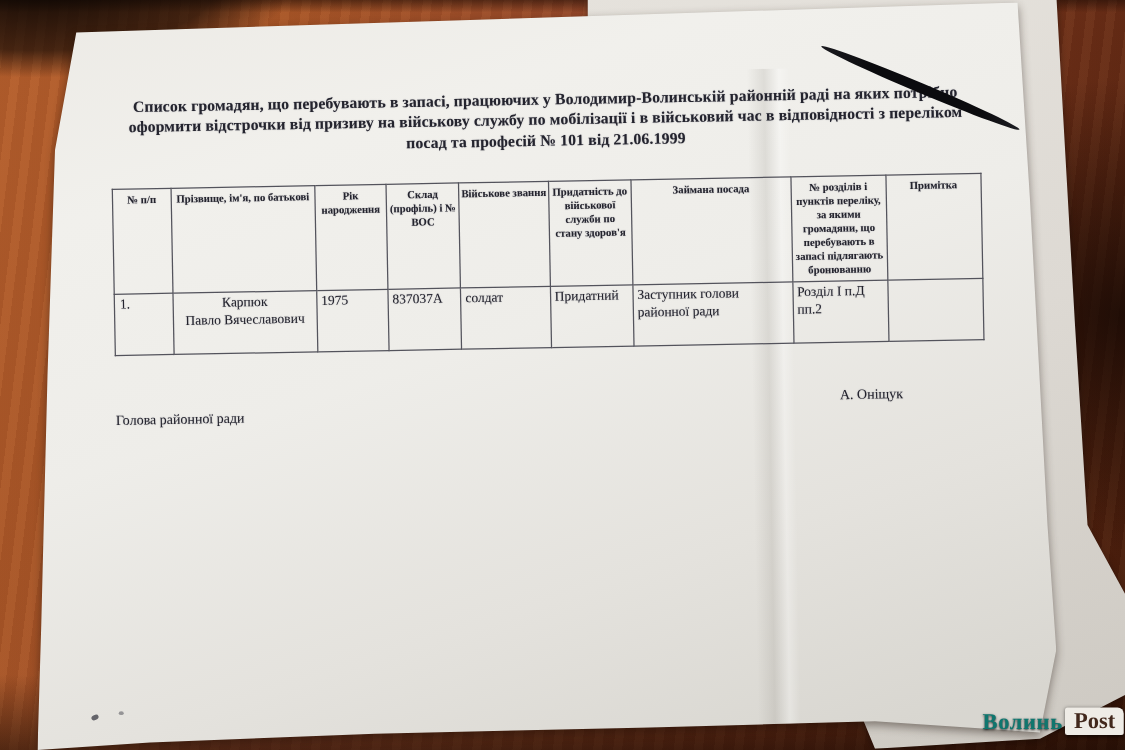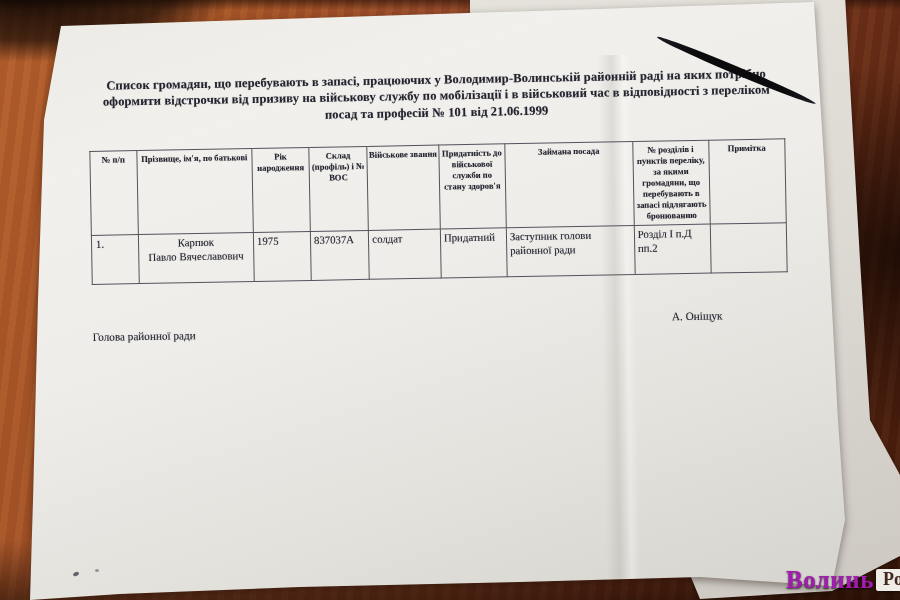--- a/index.html
+++ b/index.html
@@ -61,21 +61,21 @@
   .doc-footer { margin-top:36px; display:flex; justify-content:space-between; font-size:11.2px; }
   .footer-left { margin-top:10px; }
   .footer-right { margin-right:66px; }
   .speck { position:absolute; background:#45454e; border-radius:50%; }
   .speck-1 { left:73px; top:572px; width:6px; height:4px; opacity:0.8; transform:rotate(-25deg); }
   .speck-2 { left:95px; top:569px; width:4px; height:3px; opacity:0.5; }
   .watermark {
     position:absolute; left:786px; top:566px; display:flex; align-items:center; gap:2px; z-index:6;
     font-weight:bold; font-family:"Liberation Serif", serif;
   }
-  .wm-brand { color:#a21caf; font-size:25px; letter-spacing:0.5px; text-shadow:0 1px 2px rgba(0,0,0,0.8); }
+  .wm-brand { color:#0f766e; font-size:18px; letter-spacing:0.5px; text-shadow:0 1px 2px rgba(0,0,0,0.8); }
   .wm-badge {
     background:#efece6; color:#42281c; font-size:18px; padding:0 7px 1px;
     border-radius:2px 5px 2px 2px; box-shadow:0 1px 3px rgba(0,0,0,0.55);
   }
 </style>
 </head>
 <body>
 
 <div class="sheet-wrap wrap-back">
   <div class="sheet-back"></div>

